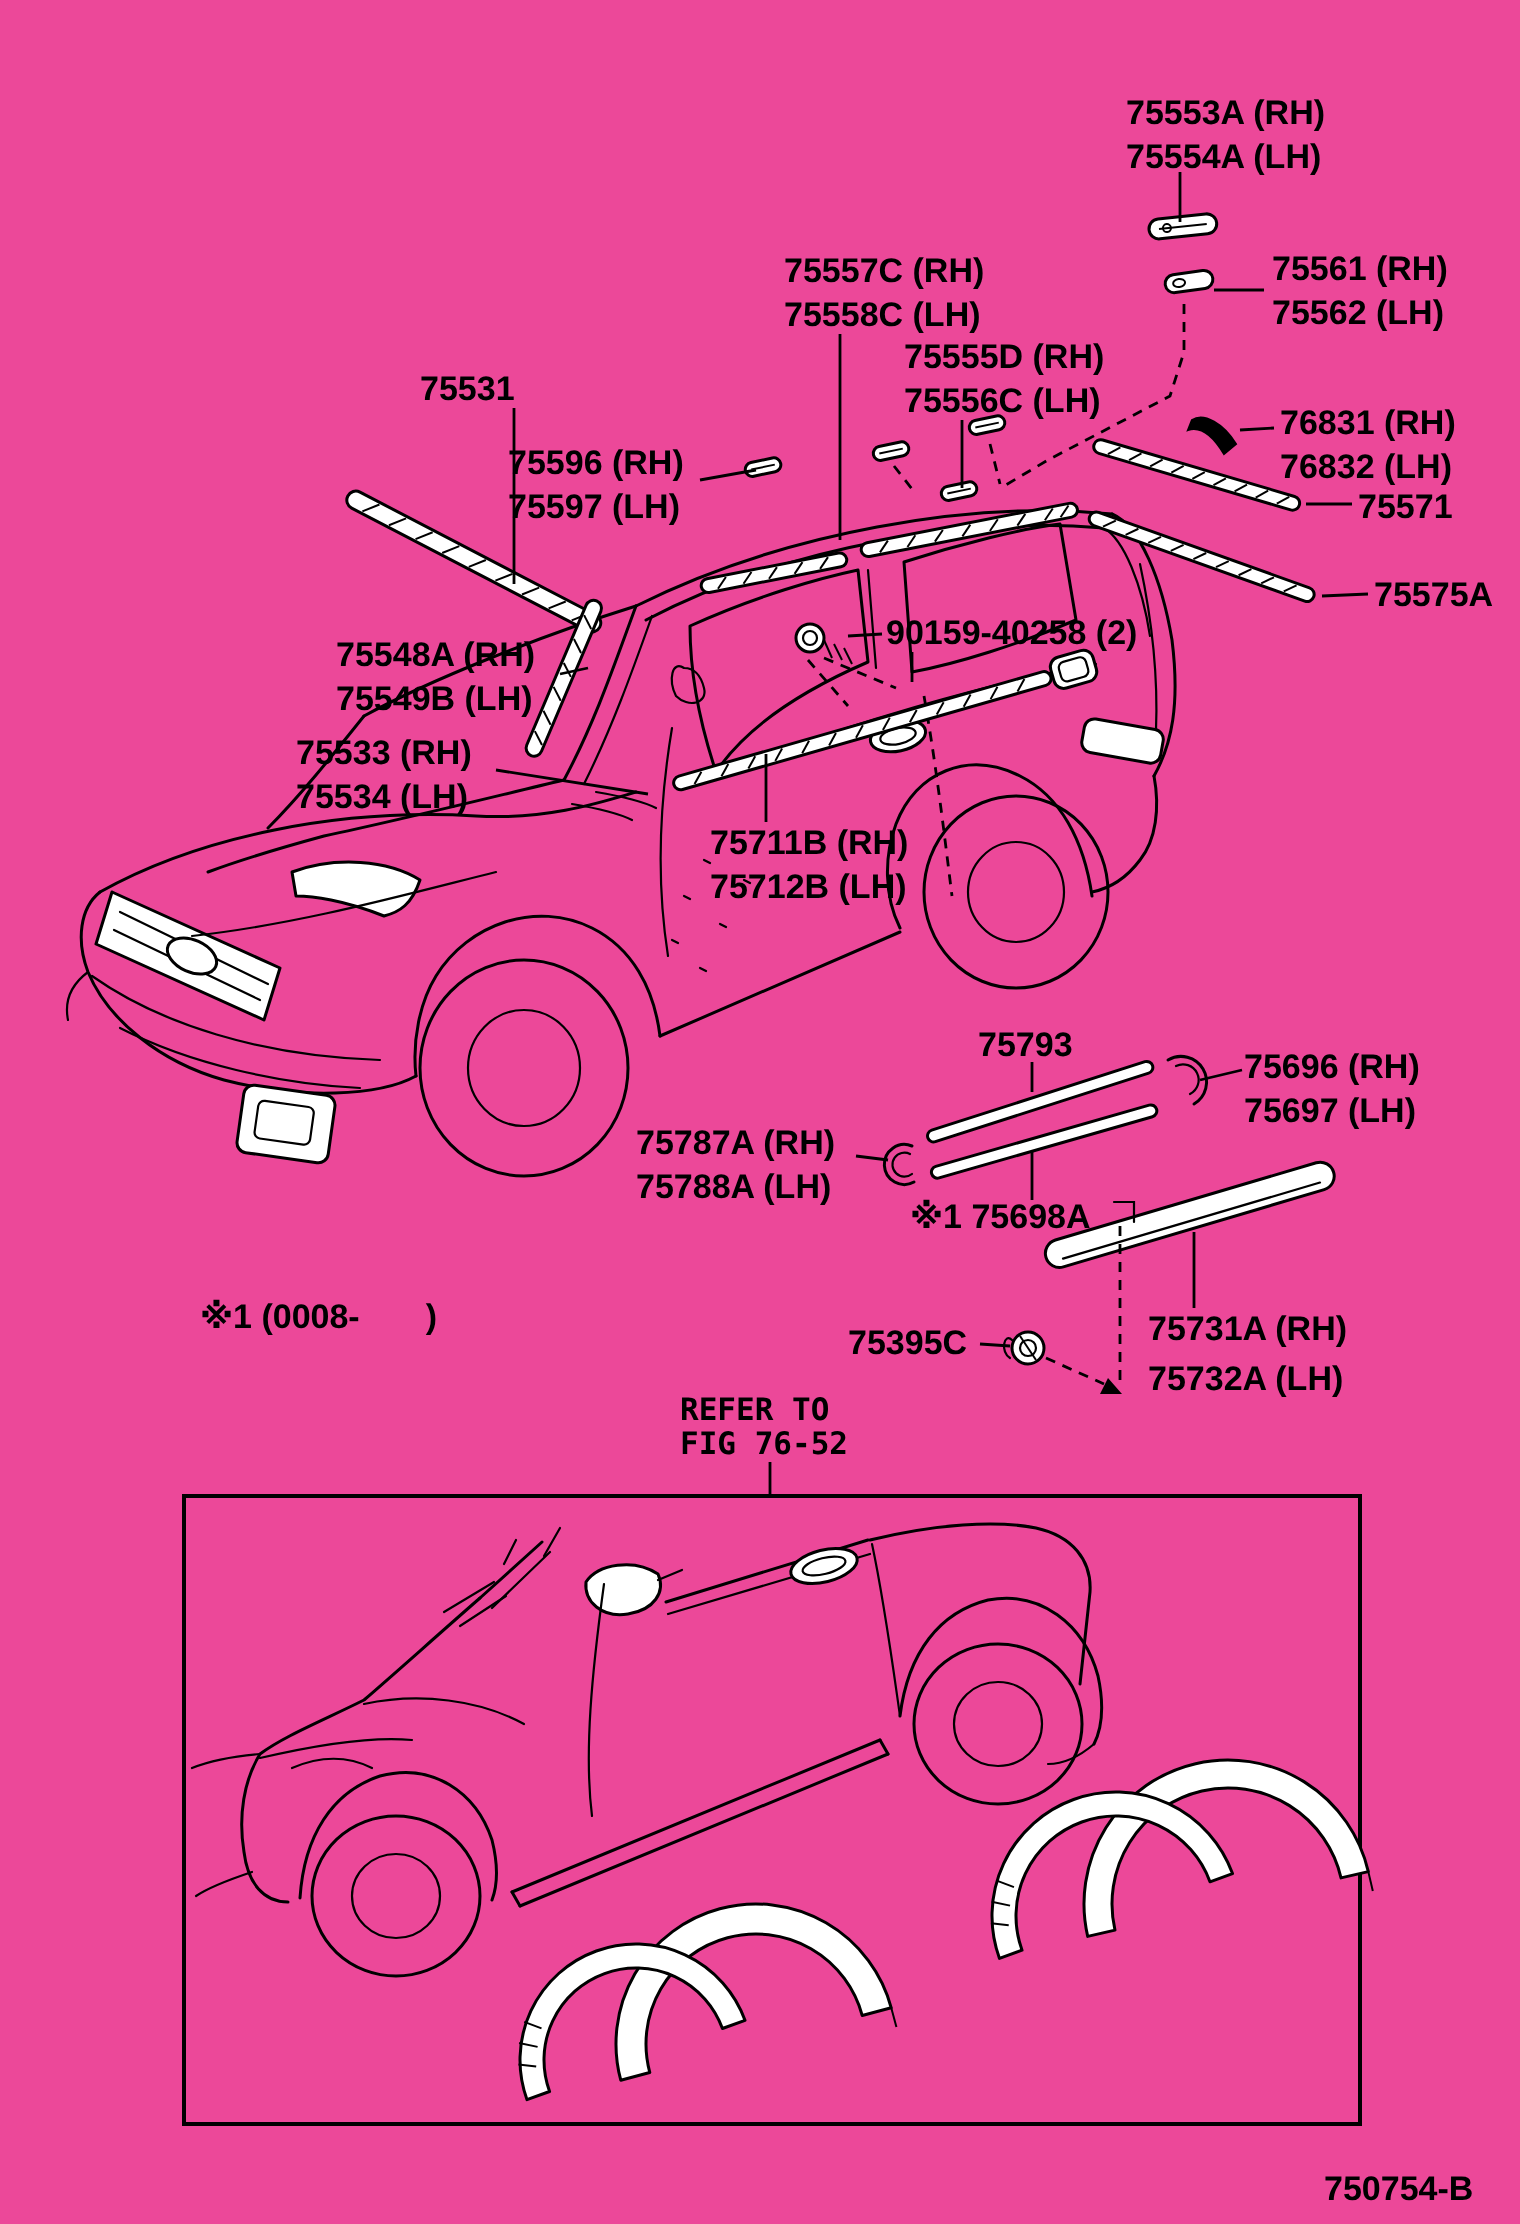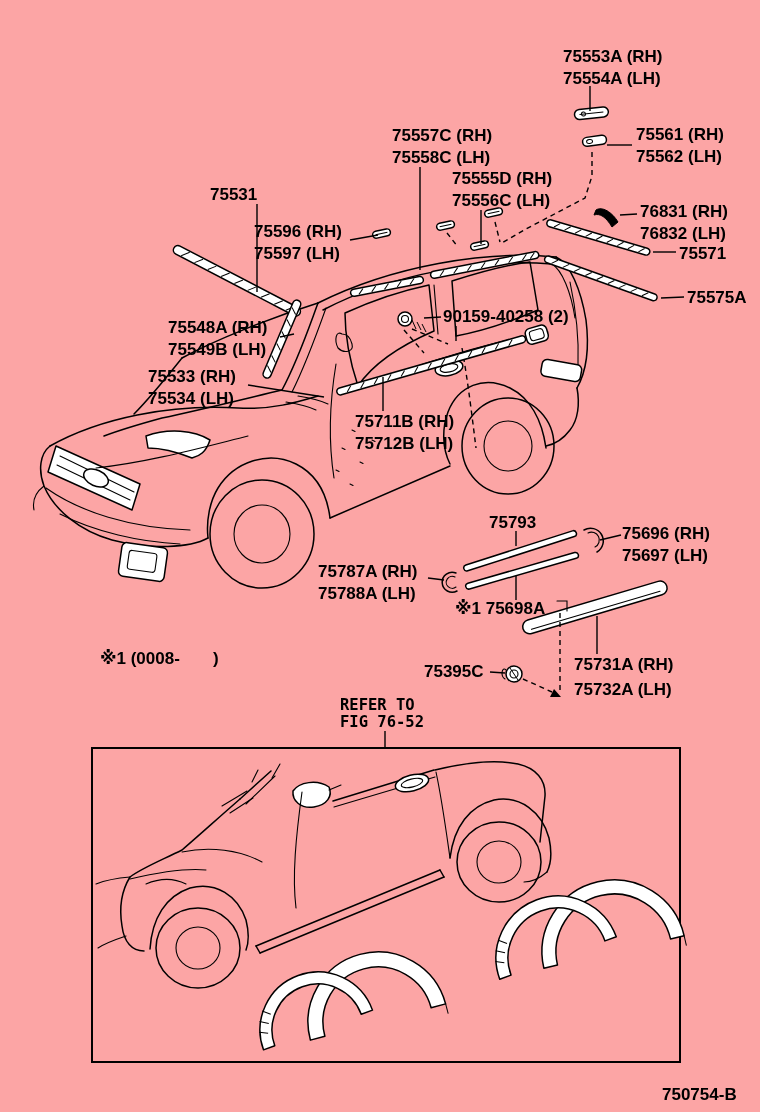--- a/index.html
+++ b/index.html
@@ -1,16 +1,16 @@
 <!DOCTYPE html>
 <html><head>
 <meta charset="utf-8">
 <style>
   html,body{margin:0;padding:0;background:#fff;}
-  .page{position:relative;width:760px;height:1112px;background:#fca5a5;overflow:hidden;
+  .page{position:relative;width:760px;height:1112px;background:#ec4899;overflow:hidden;
         font-family:"Liberation Sans","DejaVu Sans",sans-serif;}
   svg{display:block;}
   .s   {stroke:#000;fill:none;stroke-width:1.5;stroke-linecap:round;stroke-linejoin:round;}
   .sf  {stroke:#000;fill:#fff;stroke-width:1.5;stroke-linejoin:round;}
   .thin{stroke:#000;fill:none;stroke-width:1.1;stroke-linecap:round;}
   .ld  {stroke:#000;fill:none;stroke-width:1.4;}
   .dsh {stroke:#000;fill:none;stroke-width:1.4;stroke-dasharray:5 4;}
   .tick{stroke:#000;stroke-width:1;}
   text.lbl{font-weight:700;font-size:17px;font-family:"Liberation Sans","DejaVu Sans",sans-serif;fill:#000;}
   text.mono{font-weight:700;font-size:15.5px;font-family:"DejaVu Sans Mono",monospace;fill:#000;}

